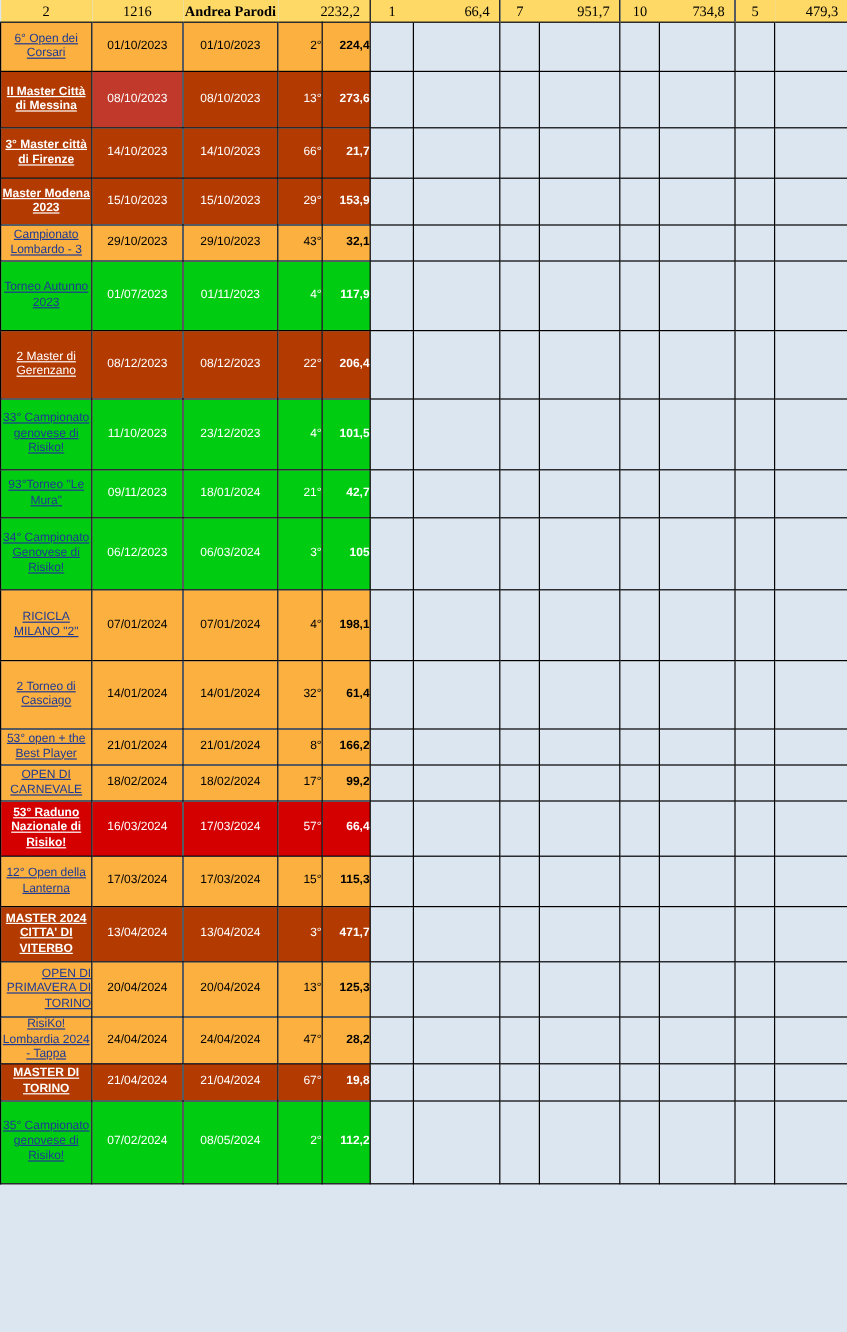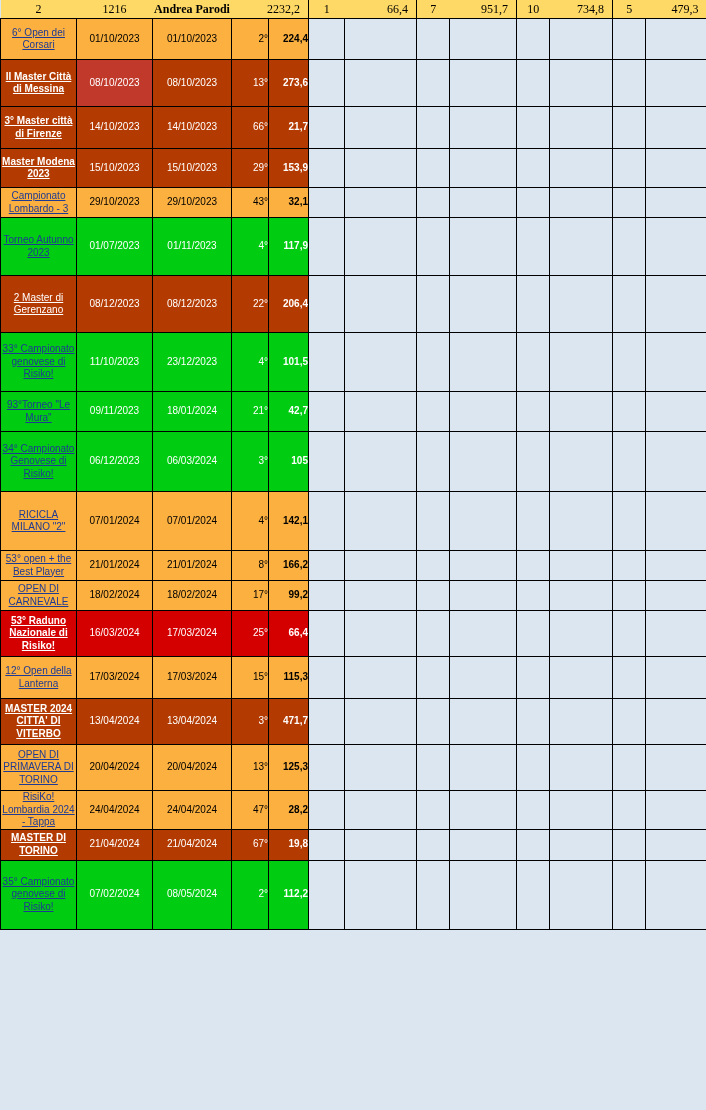--- a/index.html
+++ b/index.html
@@ -280,21 +280,36 @@
           <td class="blank vert-sep"></td>
           <td class="blank"></td>
           <td class="blank vert-sep"></td>
           <td class="blank"></td>
         </tr>
         <tr style="height: 58px;">
           <td class="ev bg-orange lk-blue" style="height: 58px;"><a href="#">RICICLA MILANO "2"</a></td>
           <td class="dt bg-orange tx-black">07/01/2024</td>
           <td class="dt bg-orange tx-black">07/01/2024</td>
           <td class="pos bg-orange tx-black">4°</td>
-          <td class="pts bg-orange tx-black vert-sep-r">142,1</td>
+          <td class="pts bg-orange tx-black vert-sep-r">198,1</td>
+          <td class="blank"></td>
+          <td class="blank"></td>
+          <td class="blank vert-sep"></td>
+          <td class="blank"></td>
+          <td class="blank vert-sep"></td>
+          <td class="blank"></td>
+          <td class="blank vert-sep"></td>
+          <td class="blank"></td>
+        </tr>
+        <tr style="height: 56px;">
+          <td class="ev bg-orange lk-blue" style="height: 56px;"><a href="#">2 Torneo di Casciago</a></td>
+          <td class="dt bg-orange tx-black">14/01/2024</td>
+          <td class="dt bg-orange tx-black">14/01/2024</td>
+          <td class="pos bg-orange tx-black">32°</td>
+          <td class="pts bg-orange tx-black vert-sep-r">61,4</td>
           <td class="blank"></td>
           <td class="blank"></td>
           <td class="blank vert-sep"></td>
           <td class="blank"></td>
           <td class="blank vert-sep"></td>
           <td class="blank"></td>
           <td class="blank vert-sep"></td>
           <td class="blank"></td>
         </tr>
         <tr style="height: 29px;">
@@ -324,21 +339,21 @@
           <td class="blank"></td>
           <td class="blank vert-sep"></td>
           <td class="blank"></td>
           <td class="blank vert-sep"></td>
           <td class="blank"></td>
         </tr>
         <tr style="height: 45px;">
           <td class="ev bg-red lk-white bold" style="height: 45px;"><a href="#">53° Raduno Nazionale di Risiko!</a></td>
           <td class="dt bg-red tx-white">16/03/2024</td>
           <td class="dt bg-red tx-white">17/03/2024</td>
-          <td class="pos bg-red tx-white">25°</td>
+          <td class="pos bg-red tx-white">57°</td>
           <td class="pts bg-red tx-white vert-sep-r">66,4</td>
           <td class="blank"></td>
           <td class="blank"></td>
           <td class="blank vert-sep"></td>
           <td class="blank"></td>
           <td class="blank vert-sep"></td>
           <td class="blank"></td>
           <td class="blank vert-sep"></td>
           <td class="blank"></td>
         </tr>
@@ -366,21 +381,21 @@
           <td class="blank"></td>
           <td class="blank"></td>
           <td class="blank vert-sep"></td>
           <td class="blank"></td>
           <td class="blank vert-sep"></td>
           <td class="blank"></td>
           <td class="blank vert-sep"></td>
           <td class="blank"></td>
         </tr>
         <tr style="height: 45px;">
-          <td class="ev bg-orange lk-blue" style="height: 45px;"><a href="#">OPEN DI PRIMAVERA DI TORINO</a></td>
+          <td class="ev bg-orange lk-blue" style="height: 45px; text-align: right;"><a href="#">OPEN DI PRIMAVERA DI TORINO</a></td>
           <td class="dt bg-orange tx-black">20/04/2024</td>
           <td class="dt bg-orange tx-black">20/04/2024</td>
           <td class="pos bg-orange tx-black">13°</td>
           <td class="pts bg-orange tx-black vert-sep-r">125,3</td>
           <td class="blank"></td>
           <td class="blank"></td>
           <td class="blank vert-sep"></td>
           <td class="blank"></td>
           <td class="blank vert-sep"></td>
           <td class="blank"></td>

